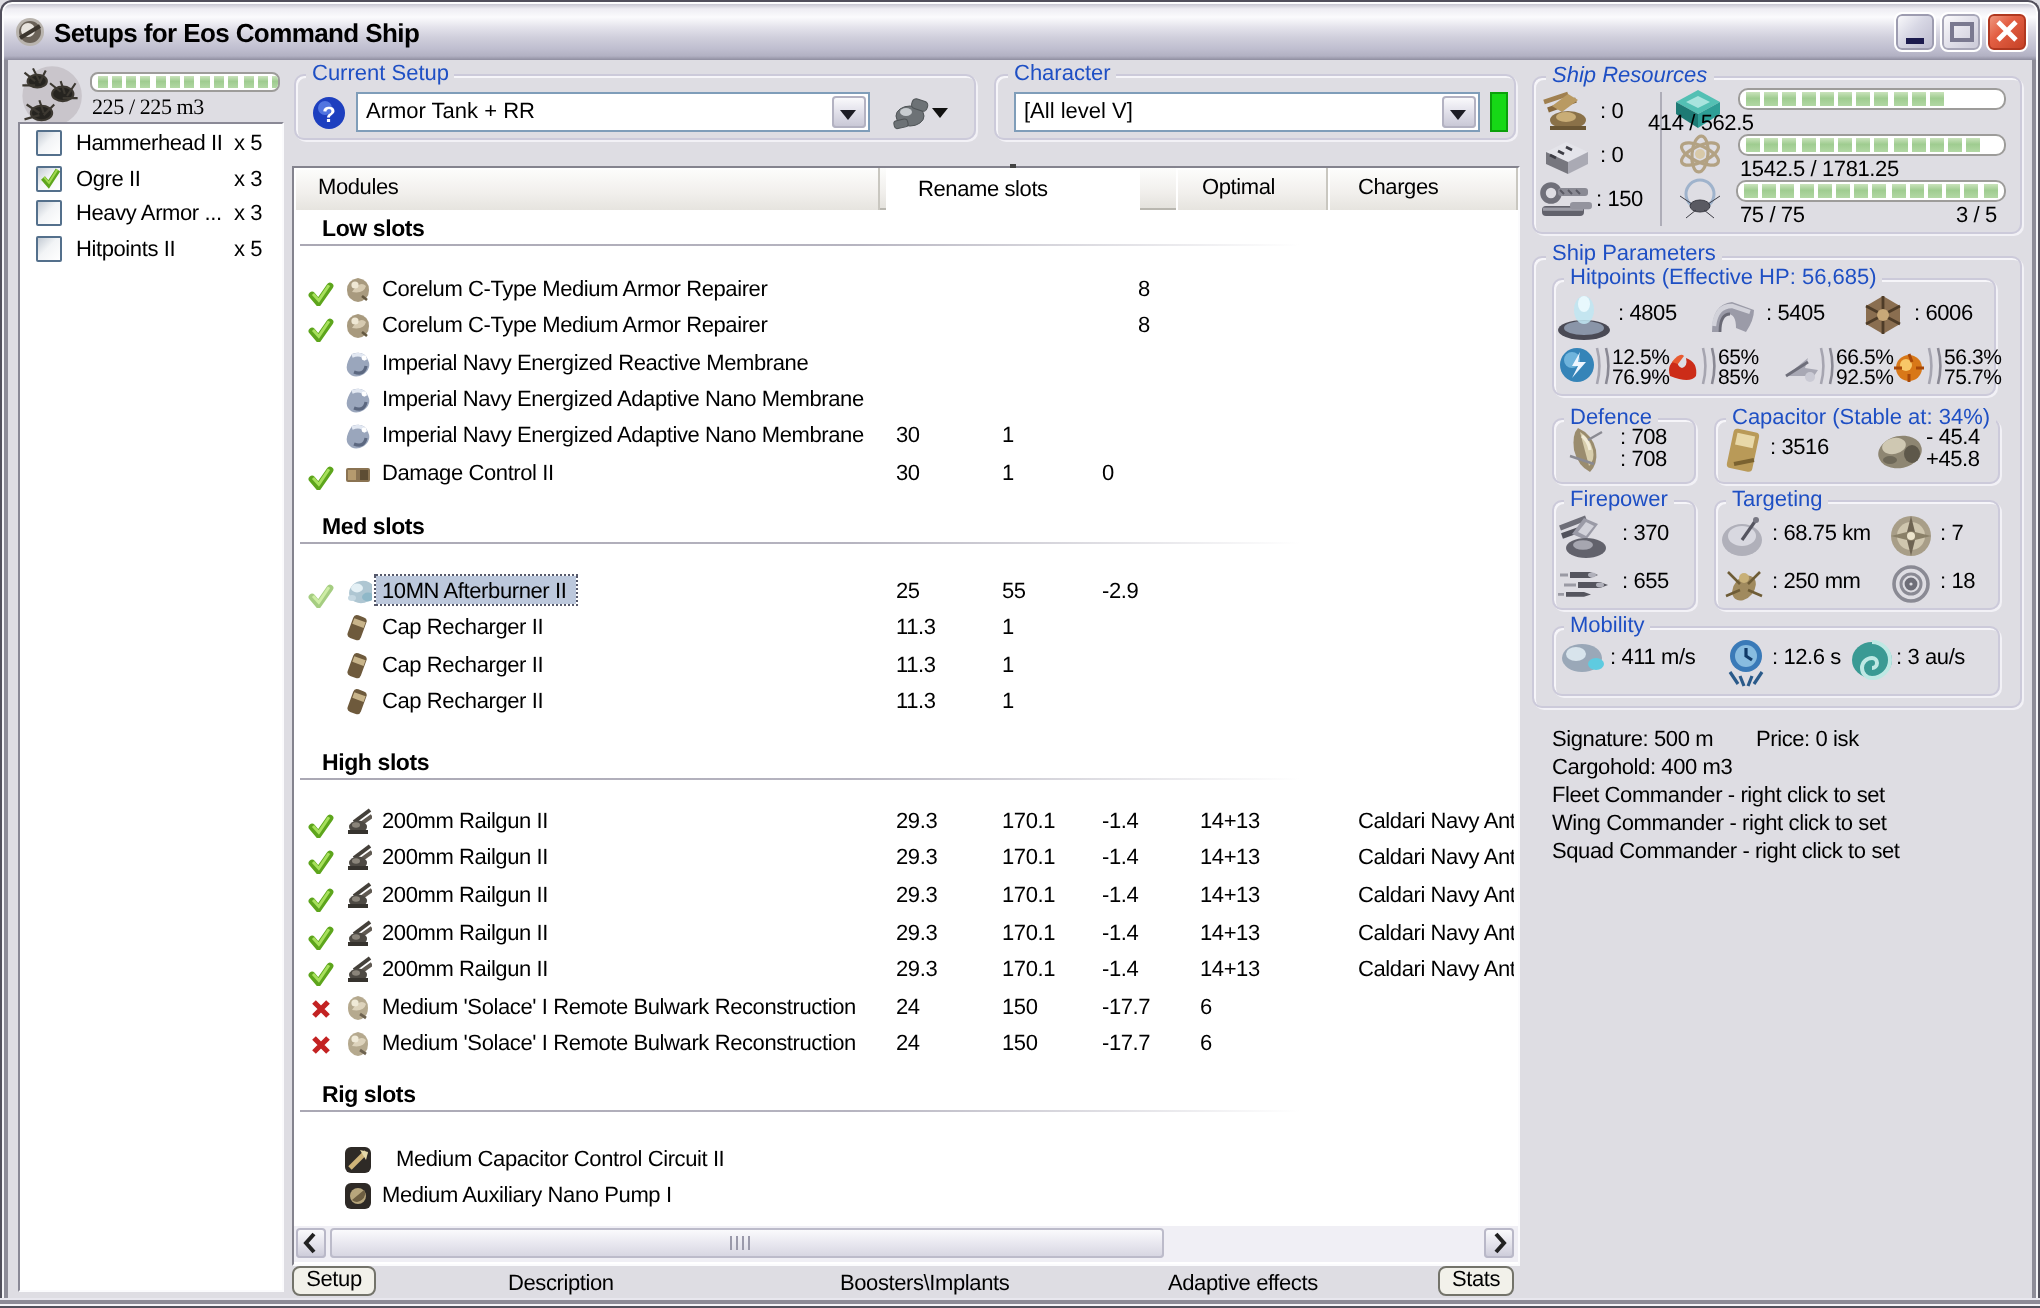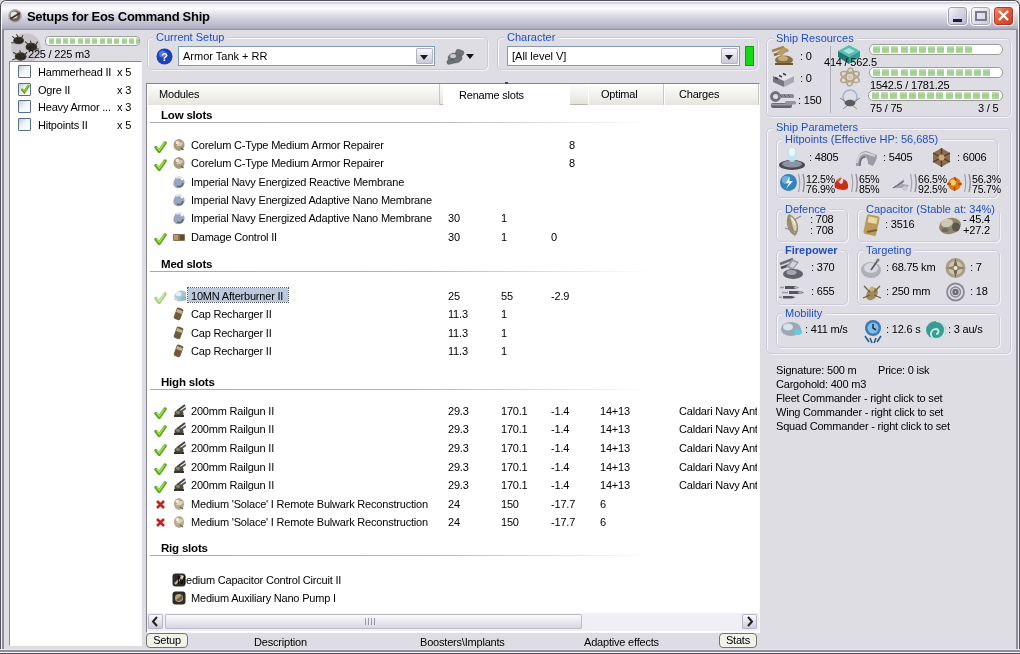--- a/index.html
+++ b/index.html
@@ -76,21 +76,21 @@
     <div class="seg" style="left:31.7px;width:5px"></div>
     <div class="seg" style="left:39.0px;width:5px"></div>
     <div class="seg" style="left:46.3px;width:5px"></div>
     <div class="seg" style="left:53.6px;width:5px"></div>
     <div class="seg" style="left:60.9px;width:5px"></div>
     <div class="seg" style="left:68.2px;width:5px"></div>
     <div class="seg" style="left:75.5px;width:5px"></div>
     <div class="seg" style="left:82.8px;width:5px"></div>
     <div class="seg" style="left:90.1px;width:5px"></div>
   </div>
-<div class="t" style="left:28px;top:48px;">225 / 225 m3</div>
+<div class="t" style="left:46px;top:48px;font-family:Liberation Serif, serif;">225 / 225 m3</div>
 <div class="abs sunken" style="left:9px;top:61px;width:133px;height:585px;background:#fff;"></div>
 <div class="chk" style="left:18px;top:65px"></div>
 <div class="t" style="left:38px;top:66px">Hammerhead II</div>
 <div class="t" style="left:117px;top:66px">x 5</div>
 <div class="chk" style="left:18px;top:83px"></div>
 <svg class="abs" style="left:19px;top:83px" width="12" height="12">
     <path d="M2.5 6 l2.8 3.2 L10 2" stroke="#5da51c" stroke-width="2.6" fill="none"></path>
     <path d="M3 5.6 l2.5 2.8 L9.6 1.8" stroke="#9ed84e" stroke-width="1" fill="none"></path>
   </svg>
 <div class="t" style="left:38px;top:84px">Ogre II</div>
@@ -354,21 +354,21 @@
 <div class="t" style="left:501px;top:516px;">150</div>
 <div class="t" style="left:551px;top:516px;">-17.7</div>
 <div class="t" style="left:600px;top:516px;">6</div>
 <div class="t" style="left:161px;top:542px;font-weight:bold;font-size:11.5px;">Rig slots</div>
 <div class="abs" style="left:150px;top:555px;width:500px;height:1px;background:linear-gradient(90deg,#aaa8b4 0%,#b6b4c0 55%,rgba(190,190,200,0) 100%);"></div>
 <svg class="row-ic" style="left:172px;top:573px" width="14" height="14">
     <rect x="0.5" y="0.5" width="13" height="13" rx="3" fill="#2e2a26"></rect>
     <path d="M3 11 L11 3" stroke="#cfb478" stroke-width="2.4"></path>
     <path d="M8 2 l4 1 l-1 4" fill="#e6d9a8"></path>
   </svg>
-<div class="t" style="left:177px;top:574px">Medium Capacitor Control Circuit II</div>
+<div class="t" style="left:198px;top:574px">Medium Capacitor Control Circuit II</div>
 <svg class="row-ic" style="left:172px;top:591px" width="14" height="14">
     <rect x="0.5" y="0.5" width="13" height="13" rx="3" fill="#2e2a26"></rect>
     <circle cx="7" cy="7" r="4" fill="#b7a67c"></circle>
     <path d="M4 9 a4 4 0 0 0 6 -5" fill="#6e5f42"></path>
   </svg>
 <div class="t" style="left:191px;top:592px">Medium Auxiliary Nano Pump I</div>
 <div class="abs" style="left:147px;top:613px;width:612px;height:18px;background:#f0eff5;"></div>
 <div class="sb-btn" style="left:148px;top:614px;"><svg width="15" height="15">
       <path d="M9 3 L5 7.5 L9 12" stroke="#222" stroke-width="2" fill="none"></path>
     </svg></div>
@@ -376,21 +376,21 @@
       <path d="M6 3 L10 7.5 L6 12" stroke="#222" stroke-width="2" fill="none"></path>
     </svg></div>
 <div class="abs" style="left:165px;top:614px;width:417px;height:15px;border-radius:2px;background:linear-gradient(180deg,#fdfdfe,#e9e8f0 50%,#d5d4e0);box-shadow:inset 0 0 0 1px #bcbbca;"></div>
 <div class="abs" style="left:368px;top:618px;width:1px;height:7px;background:#9a99aa;box-shadow:3px 0 0 #9a99aa,6px 0 0 #9a99aa,-3px 0 0 #9a99aa;"></div>
 <div class="tabbox" style="left:146px;top:633px;width:42px;">Setup</div>
 <div class="t" style="left:254px;top:636px;">Description</div>
 <div class="t" style="left:420px;top:636px;">Boosters\Implants</div>
 <div class="t" style="left:584px;top:636px;">Adaptive effects</div>
 <div class="tabbox" style="left:719px;top:633px;width:38px;">Stats</div>
 <div class="gbox" style="left:766px;top:38px;width:245px;height:79px;"></div>
-<div class="glabel" style="left:773px;top:32px;">Ship Resources</div>
+<div class="glabel" style="left:773px;top:32px;font-style:italic;">Ship Resources</div>
 <svg class="abs" style="left:770px;top:45px" width="26" height="21">
 <path d="M2 6 L14 2" stroke="#a08050" stroke-width="2.4"></path>
 <path d="M4 10 L18 5" stroke="#87683c" stroke-width="2.6"></path>
 <path d="M14 2 l5 3 l-8 6 l-5 -3 z" fill="#b99a62"></path>
 <ellipse cx="14" cy="15" rx="9" ry="4.5" fill="#8a7148"></ellipse>
 <ellipse cx="13" cy="13.5" rx="5" ry="2.5" fill="#c9ad76"></ellipse>
 <path d="M5 19 h18" stroke="#6a5634" stroke-width="2"></path>
   </svg>
 <svg class="abs" style="left:771px;top:69px" width="25" height="19">
 <path d="M2 7 L12 2 L23 7 L13 12 Z" fill="#e4e4ea"></path>
@@ -567,23 +567,23 @@
 <path d="M6 20 l10 -2" stroke="#7a6230" stroke-width="2"></path>
   </svg>
 <div class="t" style="left:885px;top:218px">: 3516</div>
 <svg class="abs" style="left:938px;top:213px" width="24" height="24">
 <ellipse cx="12" cy="13" rx="11" ry="8" fill="#8e8672" transform="rotate(-12 12 13)"></ellipse>
 <ellipse cx="9" cy="10" rx="6" ry="4" fill="#cfc8b2" transform="rotate(-12 9 10)"></ellipse>
 <ellipse cx="18" cy="14" rx="4" ry="4.5" fill="#5e584a"></ellipse>
 <ellipse cx="7" cy="17" rx="3.5" ry="2" fill="#6e6858"></ellipse>
   </svg>
 <div class="t" style="left:963px;top:213px">- 45.4</div>
-<div class="t" style="left:963px;top:224px">+27.2</div>
+<div class="t" style="left:963px;top:224px">+45.8</div>
 <div class="gbox" style="left:776px;top:250px;width:72px;height:55px;"></div>
-<div class="glabel" style="left:782px;top:244px;font-weight:bold;">Firepower</div>
+<div class="glabel" style="left:782px;top:244px;">Firepower</div>
 <svg class="abs" style="left:778px;top:257px" width="30" height="24">
 <path d="M2 7 L15 2" stroke="#6e6e78" stroke-width="2.6"></path>
 <path d="M3 11 L17 6" stroke="#52525c" stroke-width="2.8"></path>
 <path d="M14 2 l7 3 l-6 8 l-7 -3 z" fill="#9a9aa6"></path>
 <path d="M15 4 l4 2 l-4 5 l-4 -2 z" fill="#d2d2da"></path>
 <ellipse cx="15" cy="17" rx="10" ry="5" fill="#62626c"></ellipse>
 <ellipse cx="13.5" cy="15.5" rx="5" ry="2.4" fill="#a6a6b0"></ellipse>
   </svg>
 <div class="t" style="left:811px;top:261px">: 370</div>
 <svg class="abs" style="left:779px;top:283px" width="30" height="17">

